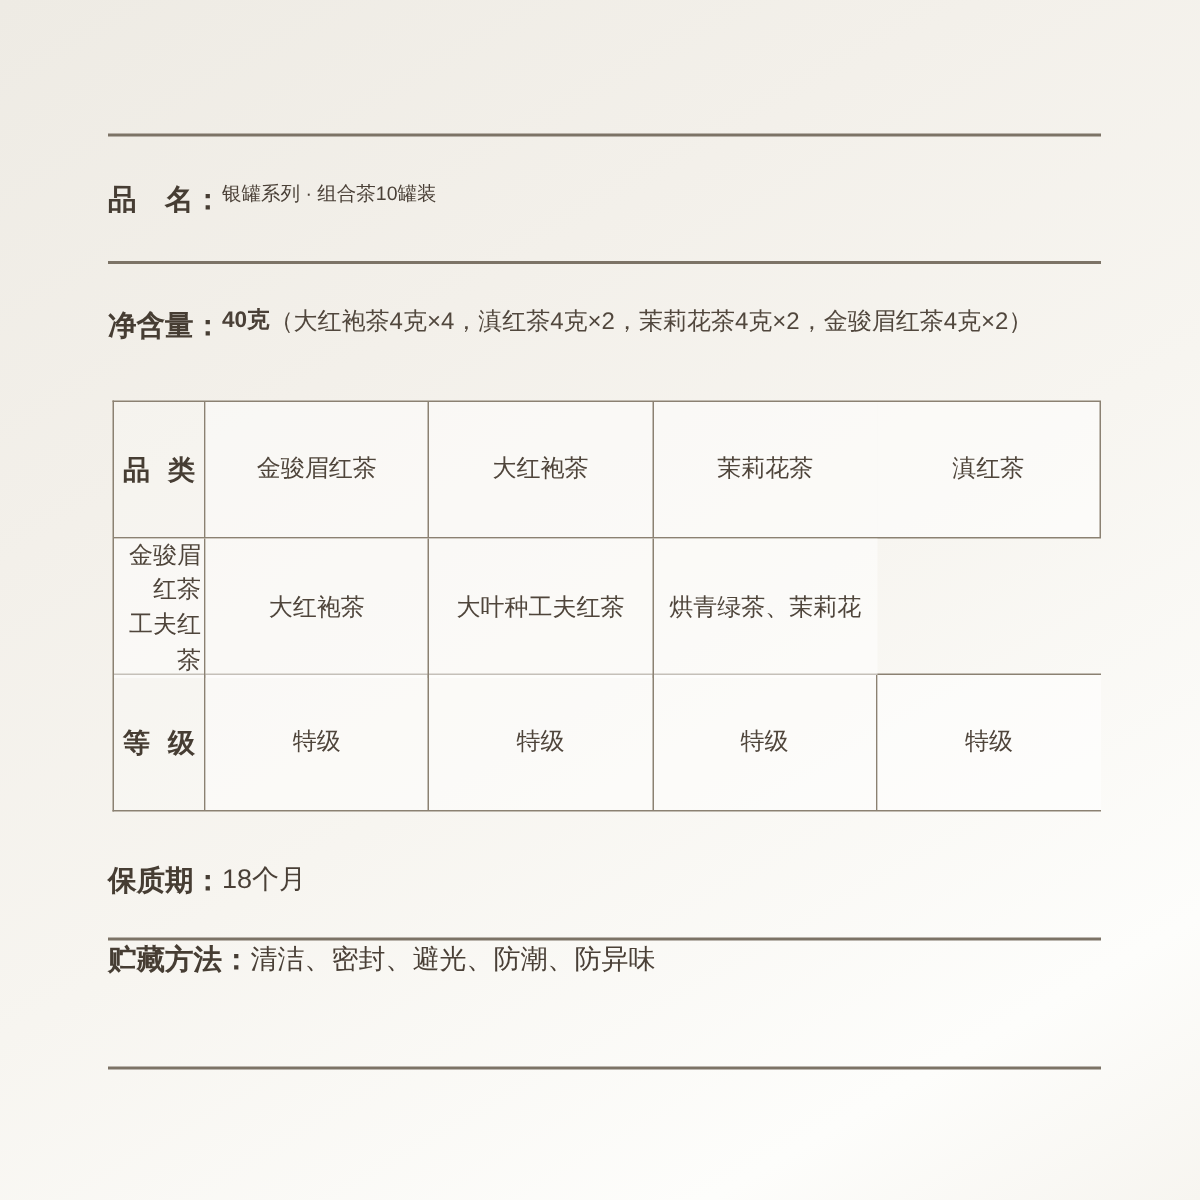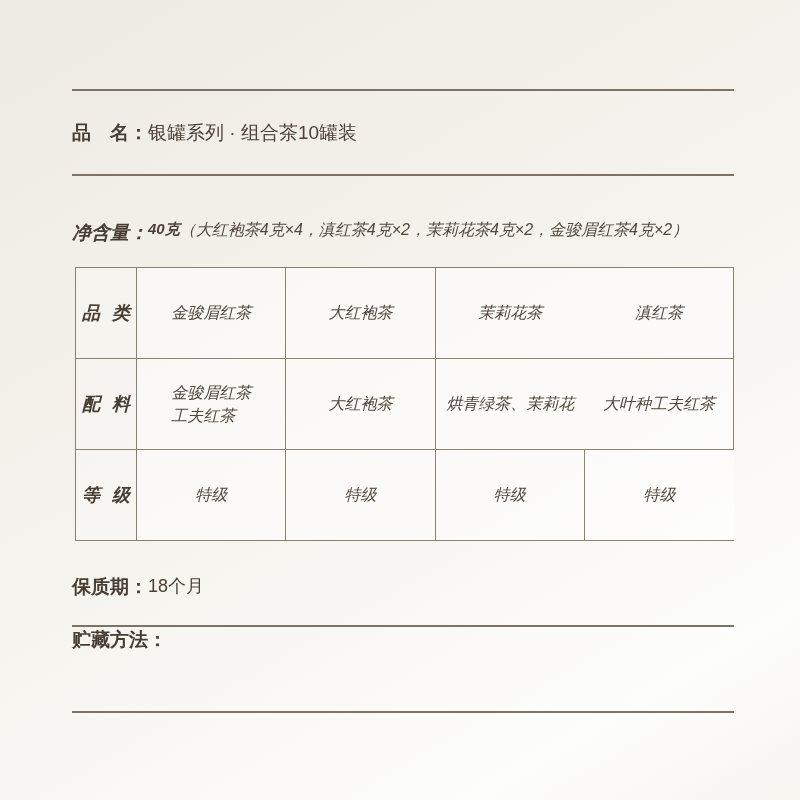--- a/index.html
+++ b/index.html
@@ -26,26 +26,26 @@
   .d4 { top: 711px; }
 
   .info-row {
     position: absolute;
     left: 72px; width: 662px;
     display: flex;
     align-items: flex-start;
     white-space: nowrap;
   }
   .name-row { top: 120px; }
-  .net-row { top: 220px; font-style: italic; }
+  .net-row { top: 204px; }
   .shelf-row { top: 574px; }
   .storage-row { top: 627px; }
 
   .lbl { font-size: 19px; font-weight: 700; color: #463d33; }
-  .val { font-size: 19px; font-weight: 500; color: #4a4037; }
+  .val { font-size: 13px; font-weight: 500; color: #4a4037; }
   .val-big { font-size: 15px; font-weight: 600; color: #4a4037; }
   .val-detail { font-size: 16px; font-weight: 400; color: #51473d; }
   .val-normal { font-size: 18px; font-weight: 400; color: #4a4037; }
 
   .spec-table {
     position: absolute;
     left: 75px; top: 267px; width: 658px;
     border-top: 1px solid #8b8172;
     border-left: 1px solid #8b8172;
     border-bottom: 1px solid #8b8172;
@@ -53,30 +53,29 @@
   .t-row {
     display: grid;
     grid-template-columns: 61px repeat(4, 1fr);
     height: 90px;
   }
   .t-row.mid { border-bottom: 1px solid #8b8172; }
   .t-cell {
     display: flex;
     align-items: center;
     justify-content: center;
-    text-align: left;
+    text-align: right;
     border-right: 1px solid #8b8172;
     background: rgba(255,255,255,0.5);
     font-size: 16px;
     color: #4f453b;
     white-space: pre-line;
     line-height: 1.45;
     padding: 0 2px;
     box-sizing: border-box;
-    font-style: italic;
   }
   .t-cell.last { border-right: none; }
   .t-label {
     font-size: 18px;
     font-weight: 700;
     color: #463d33;
     word-spacing: 7px;
     background: rgba(255,255,255,0.25);
   }
 </style>
@@ -102,42 +101,42 @@
 
   <div class="spec-table">
     <div class="t-row mid">
       <div class="t-cell t-label">品 类</div>
       <div class="t-cell">金骏眉红茶</div>
       <div class="t-cell">大红袍茶</div>
       <div class="t-cell last">茉莉花茶</div>
       <div class="t-cell">滇红茶</div>
     </div>
     <div class="t-row mid">
-      <div class="t-cell t-label">配 料</div>
       <div class="t-cell">金骏眉红茶
 工夫红茶</div>
       <div class="t-cell">大红袍茶</div>
+      <div class="t-cell">大叶种工夫红茶</div>
       <div class="t-cell last">烘青绿茶、茉莉花</div>
-      <div class="t-cell">大叶种工夫红茶</div>
     </div>
     <div class="t-row">
       <div class="t-cell t-label">等 级</div>
       <div class="t-cell">特级</div>
       <div class="t-cell">特级</div>
       <div class="t-cell">特级</div>
       <div class="t-cell last">特级</div>
     </div>
   </div>
 
   <div class="info-row shelf-row">
     <span class="lbl">保质期：</span>
     <span class="val-normal">18个月</span>
   </div>
 
   <div class="divider d3"></div>
 
   <div class="info-row storage-row">
     <span class="lbl">贮藏方法：</span>
+    <span class="val-normal">清洁、密封、避光、防潮、防异味</span>
   </div>
 
   <div class="divider d4"></div>
 
 </div>
 
 </body></html>

